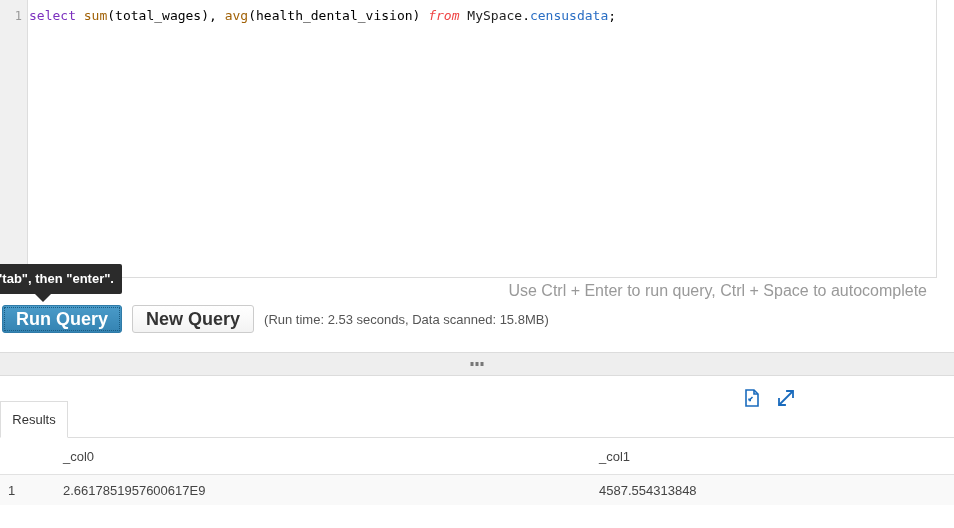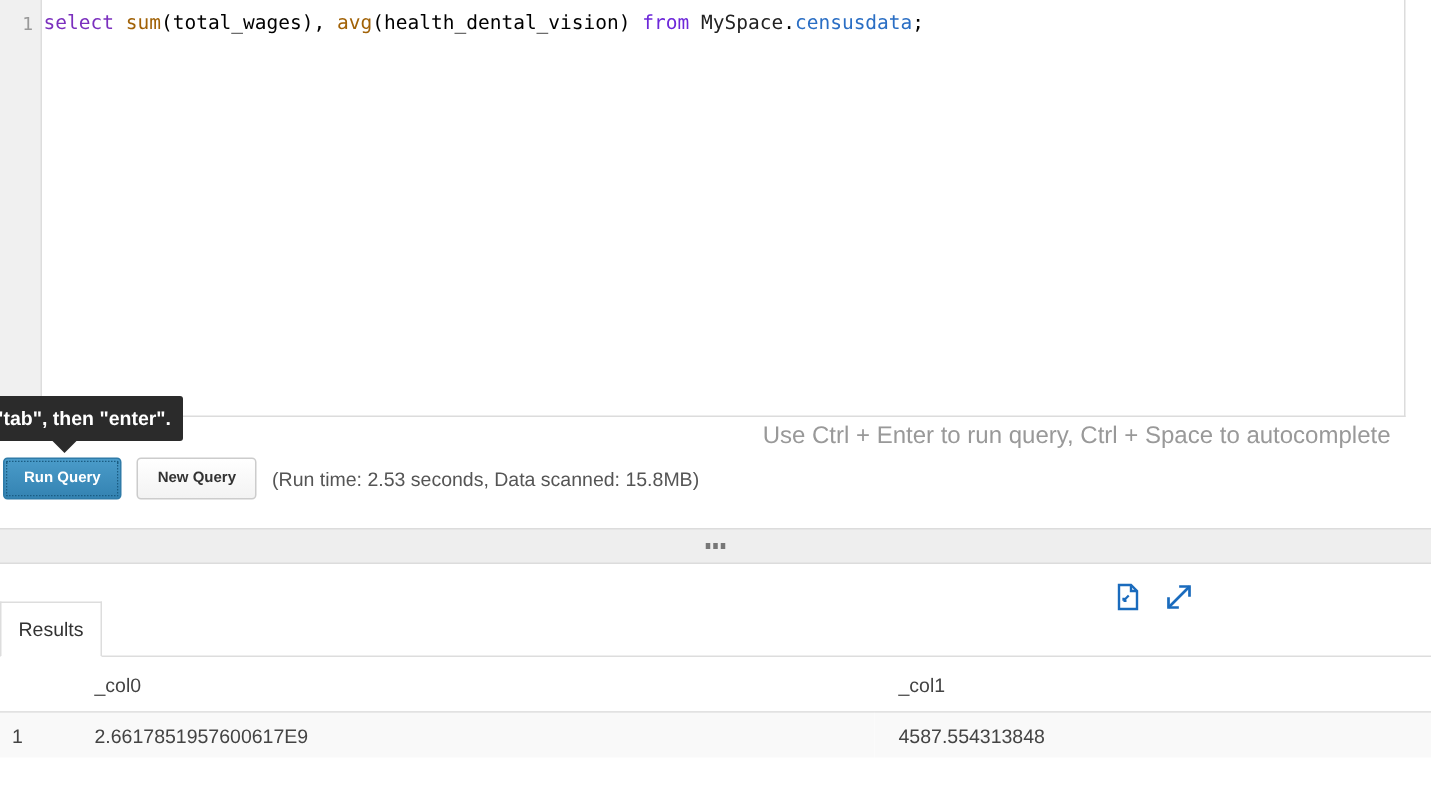--- a/index.html
+++ b/index.html
@@ -59,21 +59,21 @@
     right: 0;
     font-family: "DejaVu Sans Mono", "Liberation Mono", monospace;
     font-size: 13px;
     line-height: 16px;
     white-space: pre;
     color: #000000;
     letter-spacing: 0px;
   }
   .tok-keyword { color: #7b2fbe; }
   .tok-func    { color: #a16207; }
-  .tok-from    { color: #6d28d9; }
+  .tok-from    { color: #ef4444; font-style: italic; }
   .tok-schema  { color: #222222; }
   .tok-table   { color: #2a6ec4; }
   .tok-plain   { color: #000000; }
 
   
   .hint-row {
     position: absolute;
     left: 0;
     top: 282px;
     width: 937px;
@@ -122,21 +122,21 @@
     top: 304px;
     height: 30px;
     display: flex;
     align-items: center;
   }
   .btn {
     height: 28px;
     box-sizing: border-box;
     padding: 0 13px;
     font-family: "Liberation Sans", sans-serif;
-    font-size: 10px;
+    font-size: 18px;
     font-weight: bold;
     color: #333333;
     background: #fbfbfb;
     background-image: linear-gradient(#ffffff, #f3f3f3);
     border: 1px solid #cccccc;
     border-radius: 3px;
     margin-right: 10px;
     line-height: 26px;
     cursor: pointer;
     white-space: nowrap;

